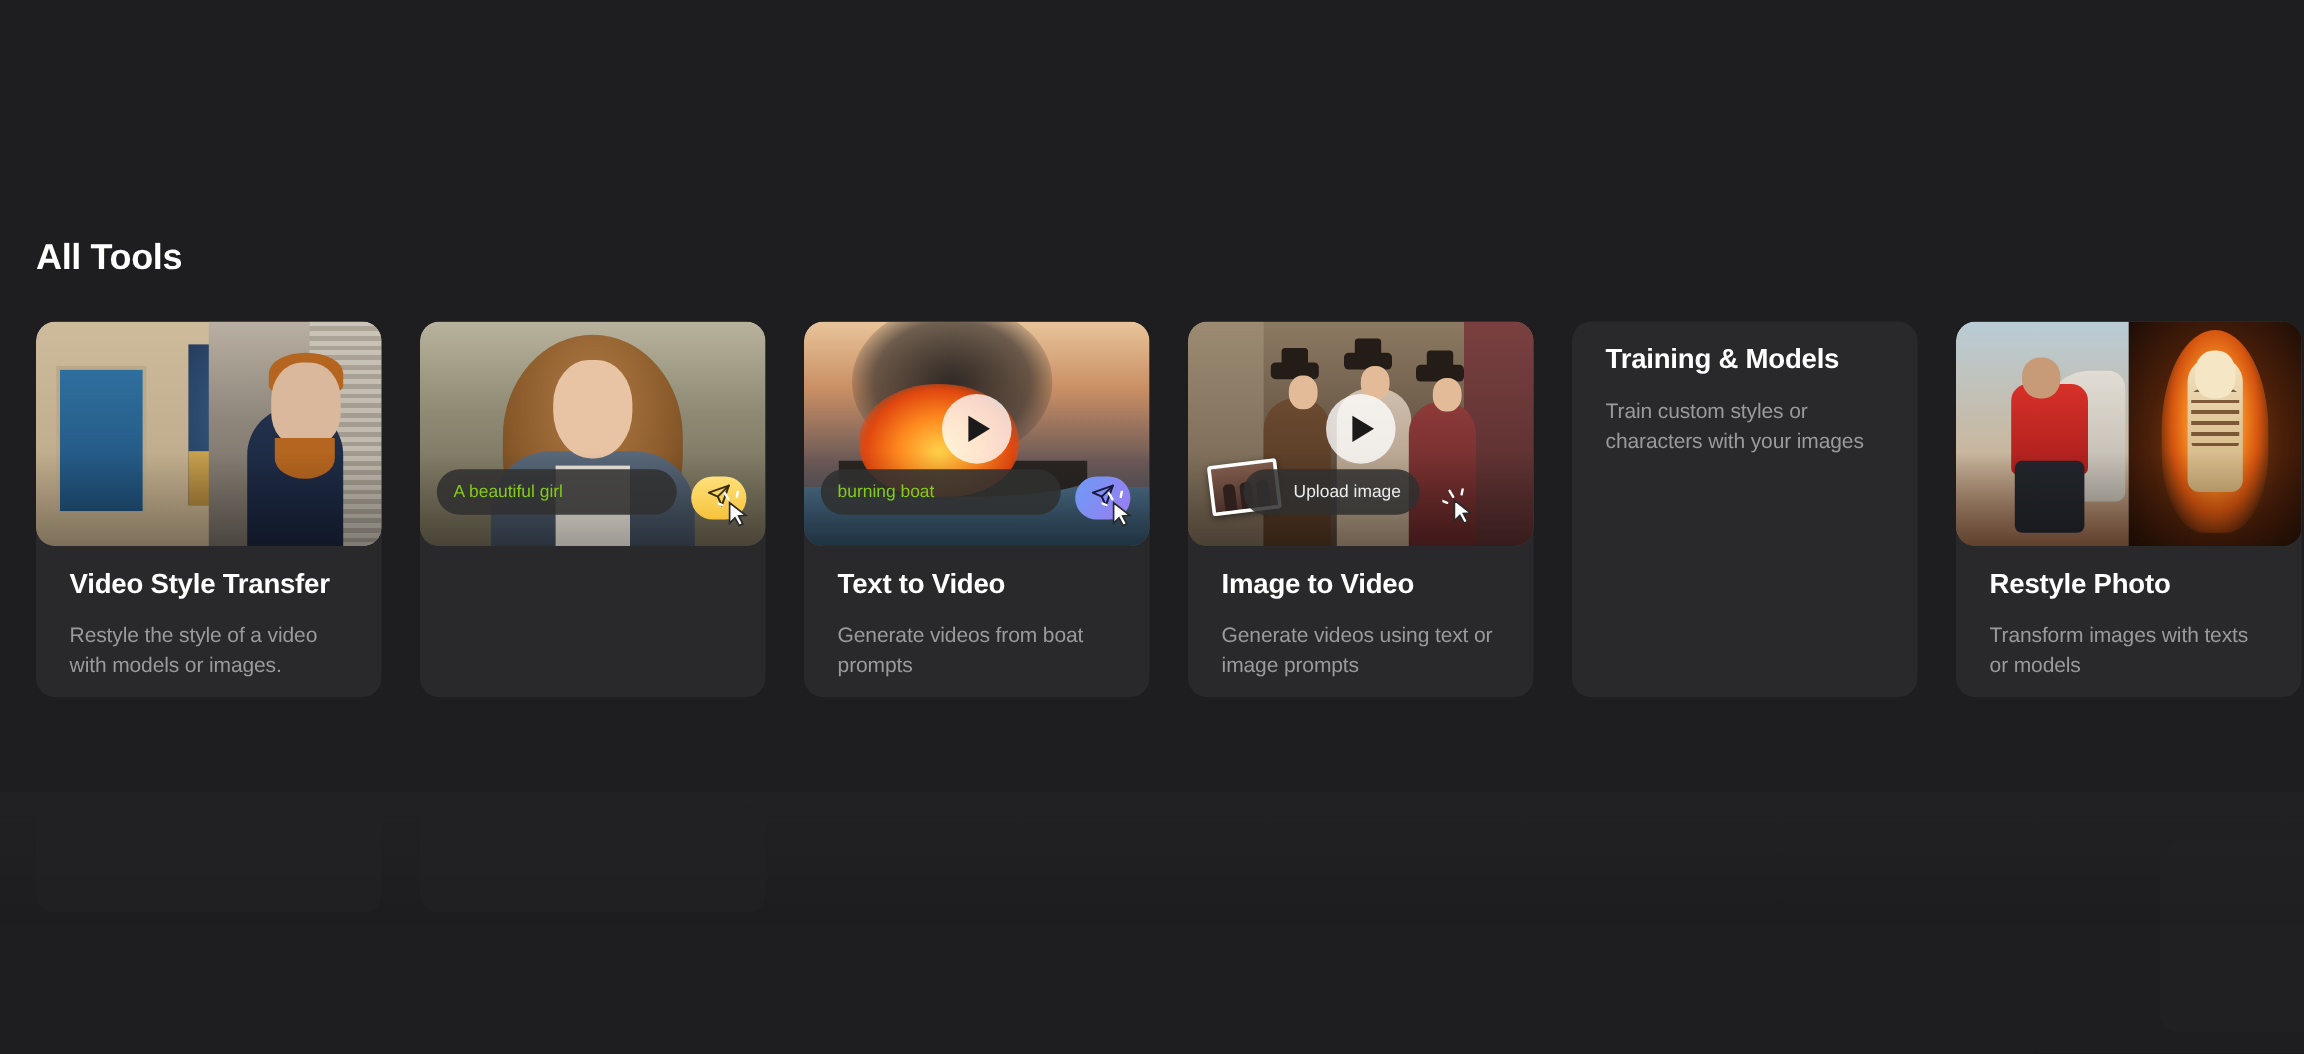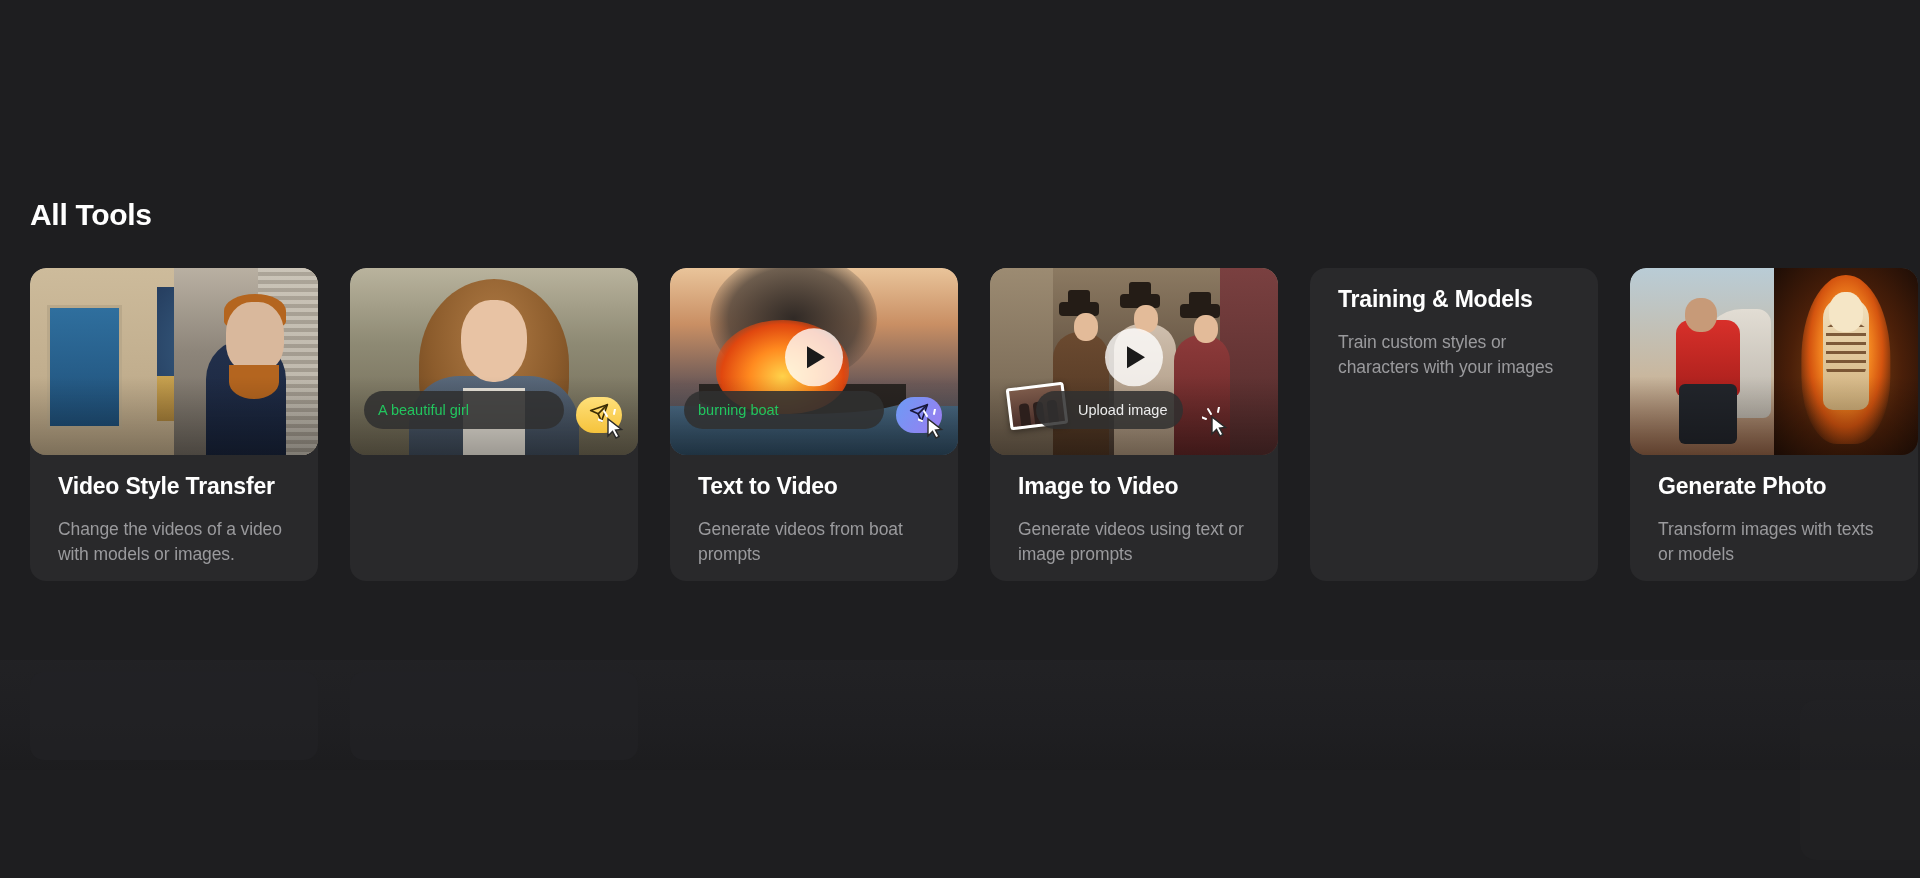--- a/index.html
+++ b/index.html
@@ -311,21 +311,21 @@
   .prompt-pill {
     position: absolute;
     left: 14px;
     bottom: 26px;
     height: 38px;
     display: flex;
     align-items: center;
     padding: 0 14px;
     border-radius: 19px;
     background: rgba(48,48,48,.88);
-    color: #22c55e;
+    color: #84cc16;
     font-size: 14.5px;
     white-space: nowrap;
   }
   .prompt-pill.wide { min-width: 200px; }
   .send-btn {
     position: absolute;
     bottom: 22px;
     width: 46px;
     height: 36px;
     border-radius: 18px;
@@ -447,21 +447,21 @@
             <div class="vg-coat"></div>
             <div class="vg-hair"></div>
             <div class="vg-head"></div>
             <div class="vg-beard"></div>
           </div>
         </div>
         <div class="vignette"></div>
       </div>
       <div class="card-body">
         <div class="card-title">Video Style Transfer</div>
-        <div class="card-desc">Change the videos of a video with models or images.</div>
+        <div class="card-desc">Restyle the style of a video with models or images.</div>
       </div>
     </div>
 
     <div class="card">
       <div class="thumb">
         <div class="art girl-bg">
           <div class="girl-hair"></div>
           <div class="girl-body"></div>
           <div class="girl-shirt"></div>
           <div class="girl-face"></div>
@@ -595,19 +595,19 @@
           <div class="half-r skel-bg">
             <div class="skel-flame"></div>
             <div class="skel-body"></div>
             <div class="skel-ribs"></div>
             <div class="skel-skull"></div>
           </div>
         </div>
         <div class="vignette"></div>
       </div>
       <div class="card-body">
-        <div class="card-title">Generate Photo</div>
+        <div class="card-title">Restyle Photo</div>
         <div class="card-desc">Transform images with texts or models</div>
       </div>
     </div>
 
   </div>
 </div>
 
 </body></html>

